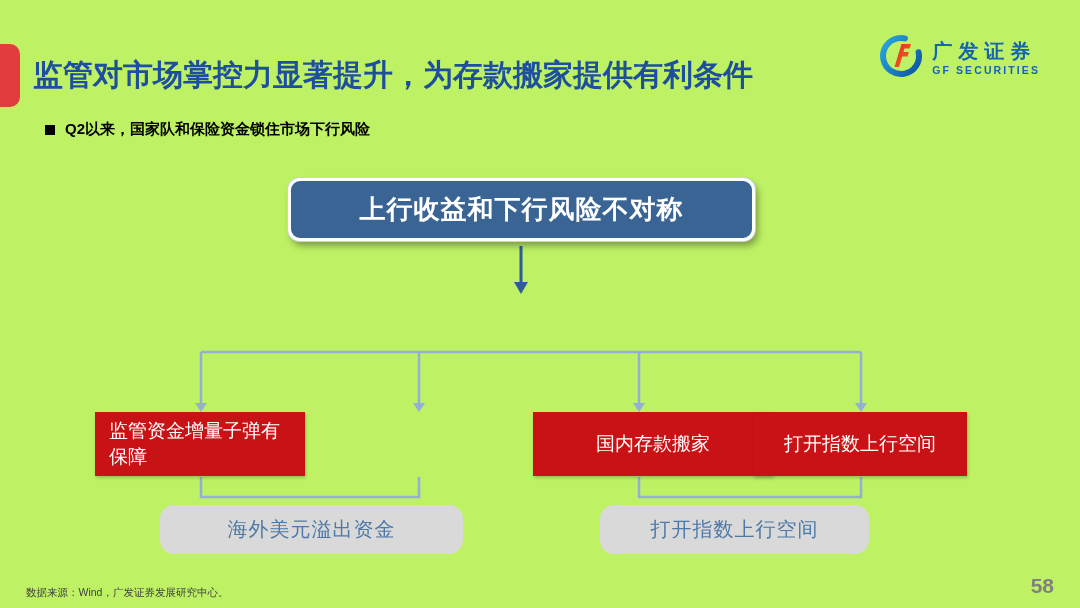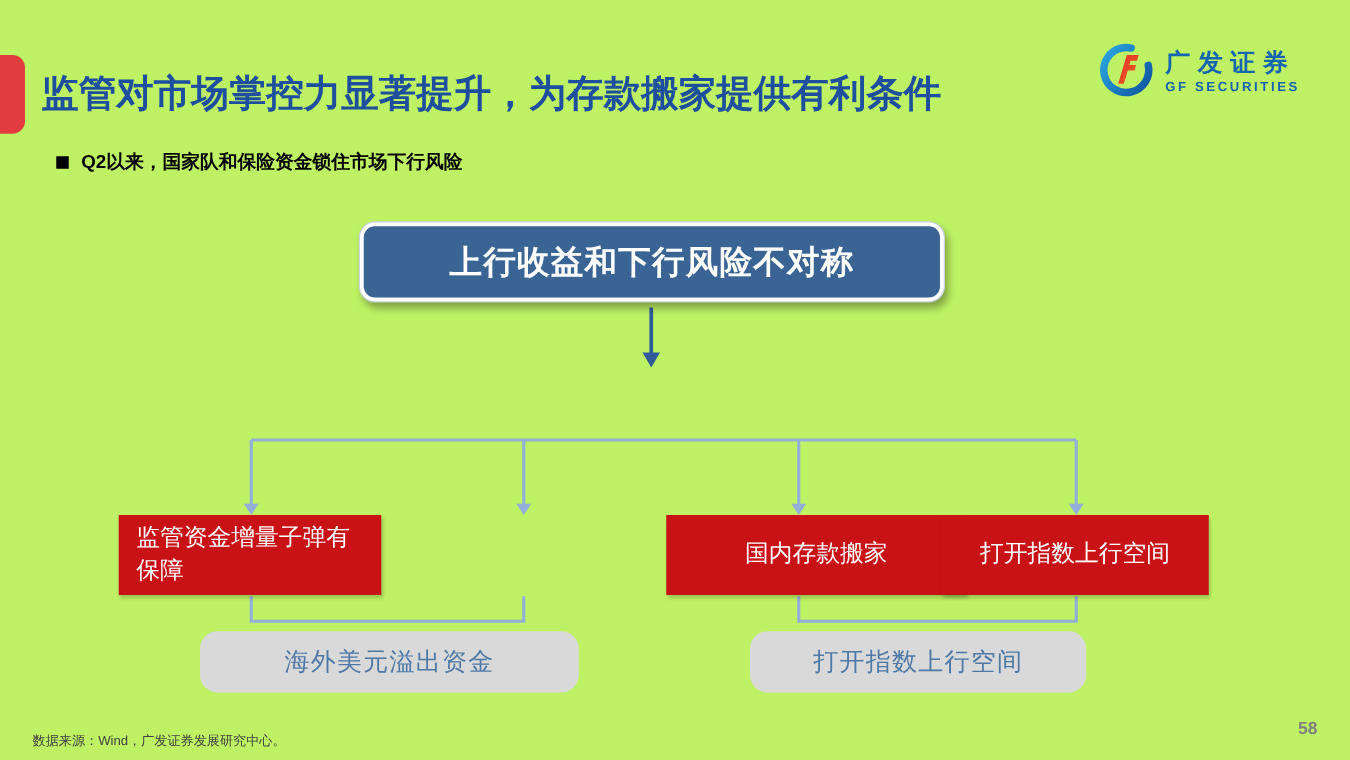--- a/index.html
+++ b/index.html
@@ -55,21 +55,21 @@
     color:#4e79a7;font-size:20px;letter-spacing:1px;
   }
   .gray-box.g1{left:160px;width:303px;}
   .gray-box.g2{left:600px;width:269px;}
   .connectors{position:absolute;left:0;top:0;width:1080px;height:608px;pointer-events:none;}
   
   .footer-source{
     position:absolute;left:26px;top:586px;font-size:10.5px;color:#404040;
   }
   .page-number{
-    position:absolute;right:26px;top:574px;font-size:14px;font-weight:bold;color:#808080;
+    position:absolute;right:26px;top:574px;font-size:21px;font-weight:bold;color:#808080;
   }
 </style>
 </head>
 <body>
 
 <div class="slide">
 
   <div class="accent-bar"></div>
   <div class="title">监管对市场掌控力显著提升，为存款搬家提供有利条件</div>
 

